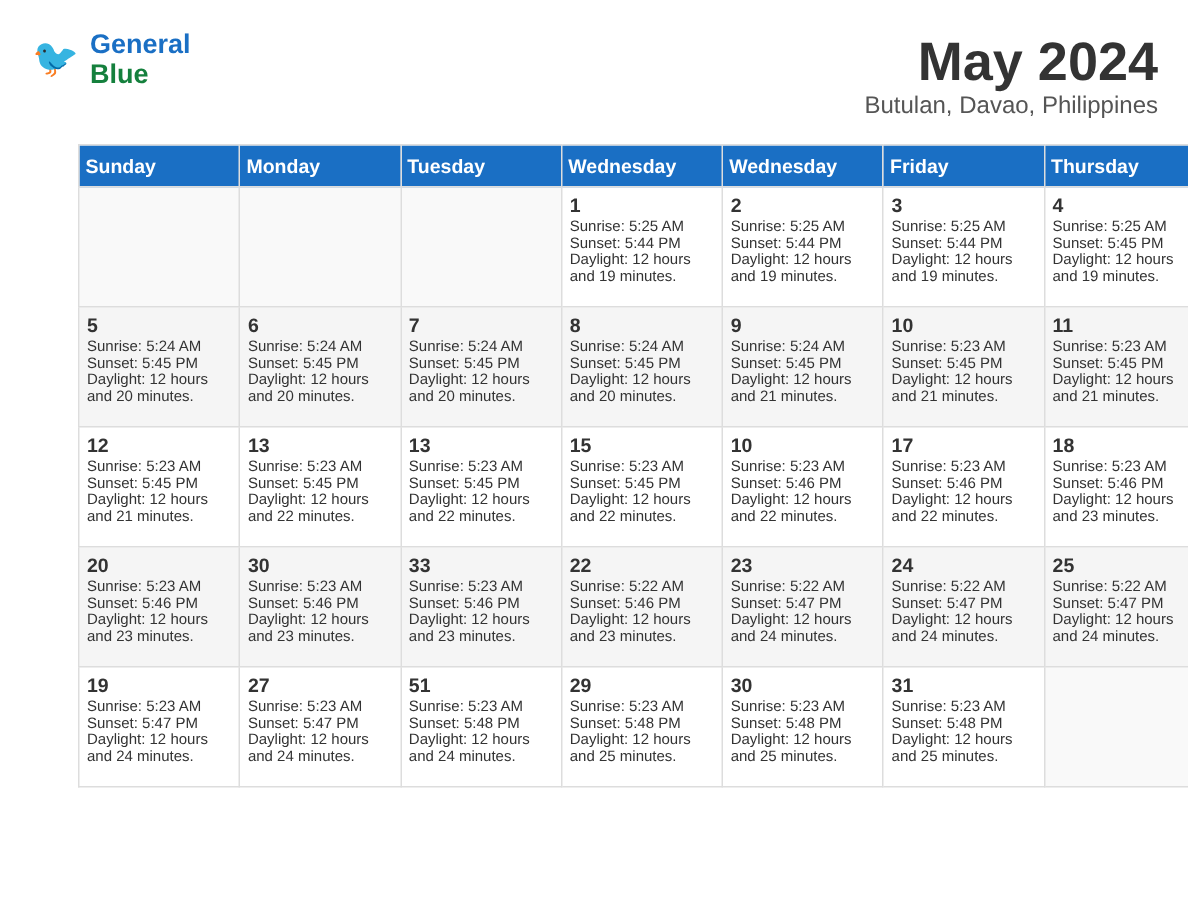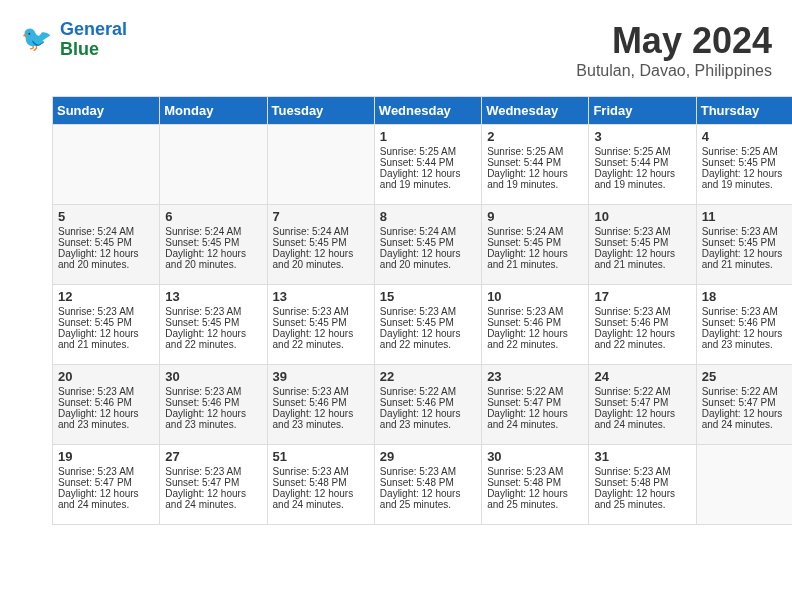--- a/index.html
+++ b/index.html
@@ -259,21 +259,21 @@
           <span style="display: block; font-size: 10px;">and 23 minutes.</span>
         </td>
         <td>
           <span class="day-num">30</span>
           <span style="display: block; font-size: 10px;">Sunrise: 5:23 AM</span>
           <span style="display: block; font-size: 10px;">Sunset: 5:46 PM</span>
           <span style="display: block; font-size: 10px;">Daylight: 12 hours</span>
           <span style="display: block; font-size: 10px;">and 23 minutes.</span>
         </td>
         <td>
-          <span class="day-num">39</span>
+          <span class="day-num">33</span>
           <span style="display: block; font-size: 10px;">Sunrise: 5:23 AM</span>
           <span style="display: block; font-size: 10px;">Sunset: 5:46 PM</span>
           <span style="display: block; font-size: 10px;">Daylight: 12 hours</span>
           <span style="display: block; font-size: 10px;">and 23 minutes.</span>
         </td>
         <td>
           <span class="day-num">22</span>
           <span style="display: block; font-size: 10px;">Sunrise: 5:22 AM</span>
           <span style="display: block; font-size: 10px;">Sunset: 5:46 PM</span>
           <span style="display: block; font-size: 10px;">Daylight: 12 hours</span>

